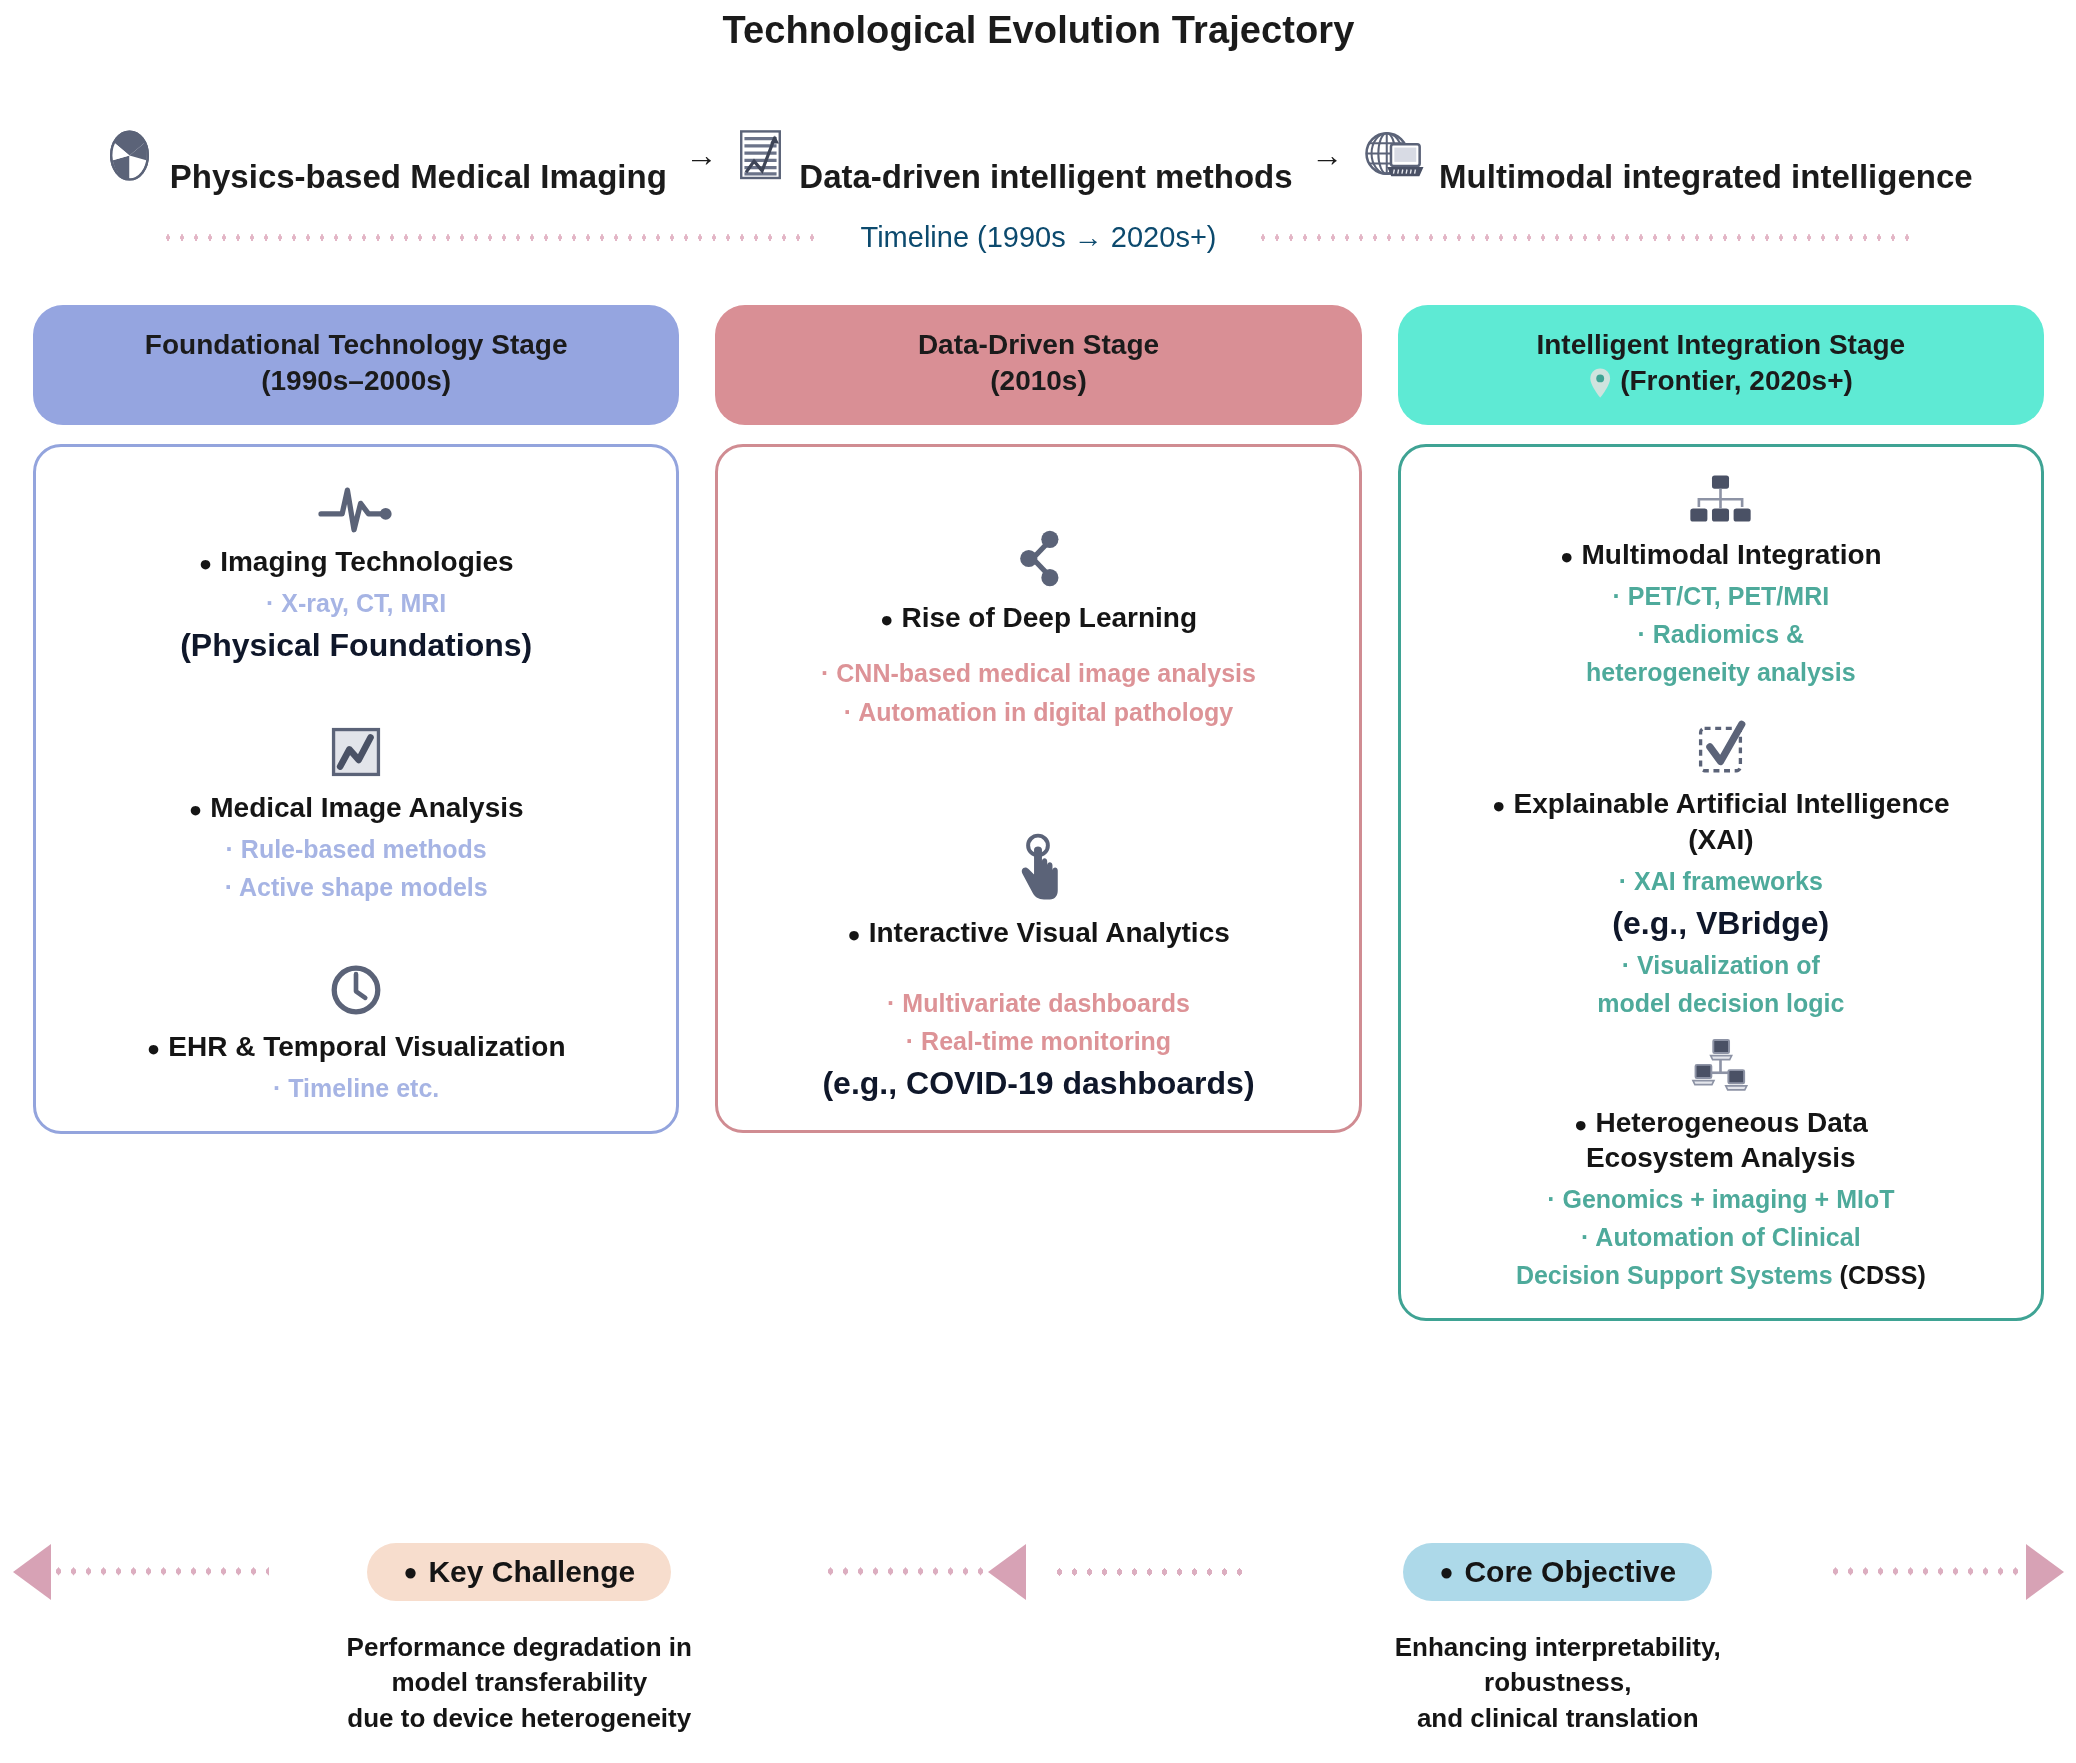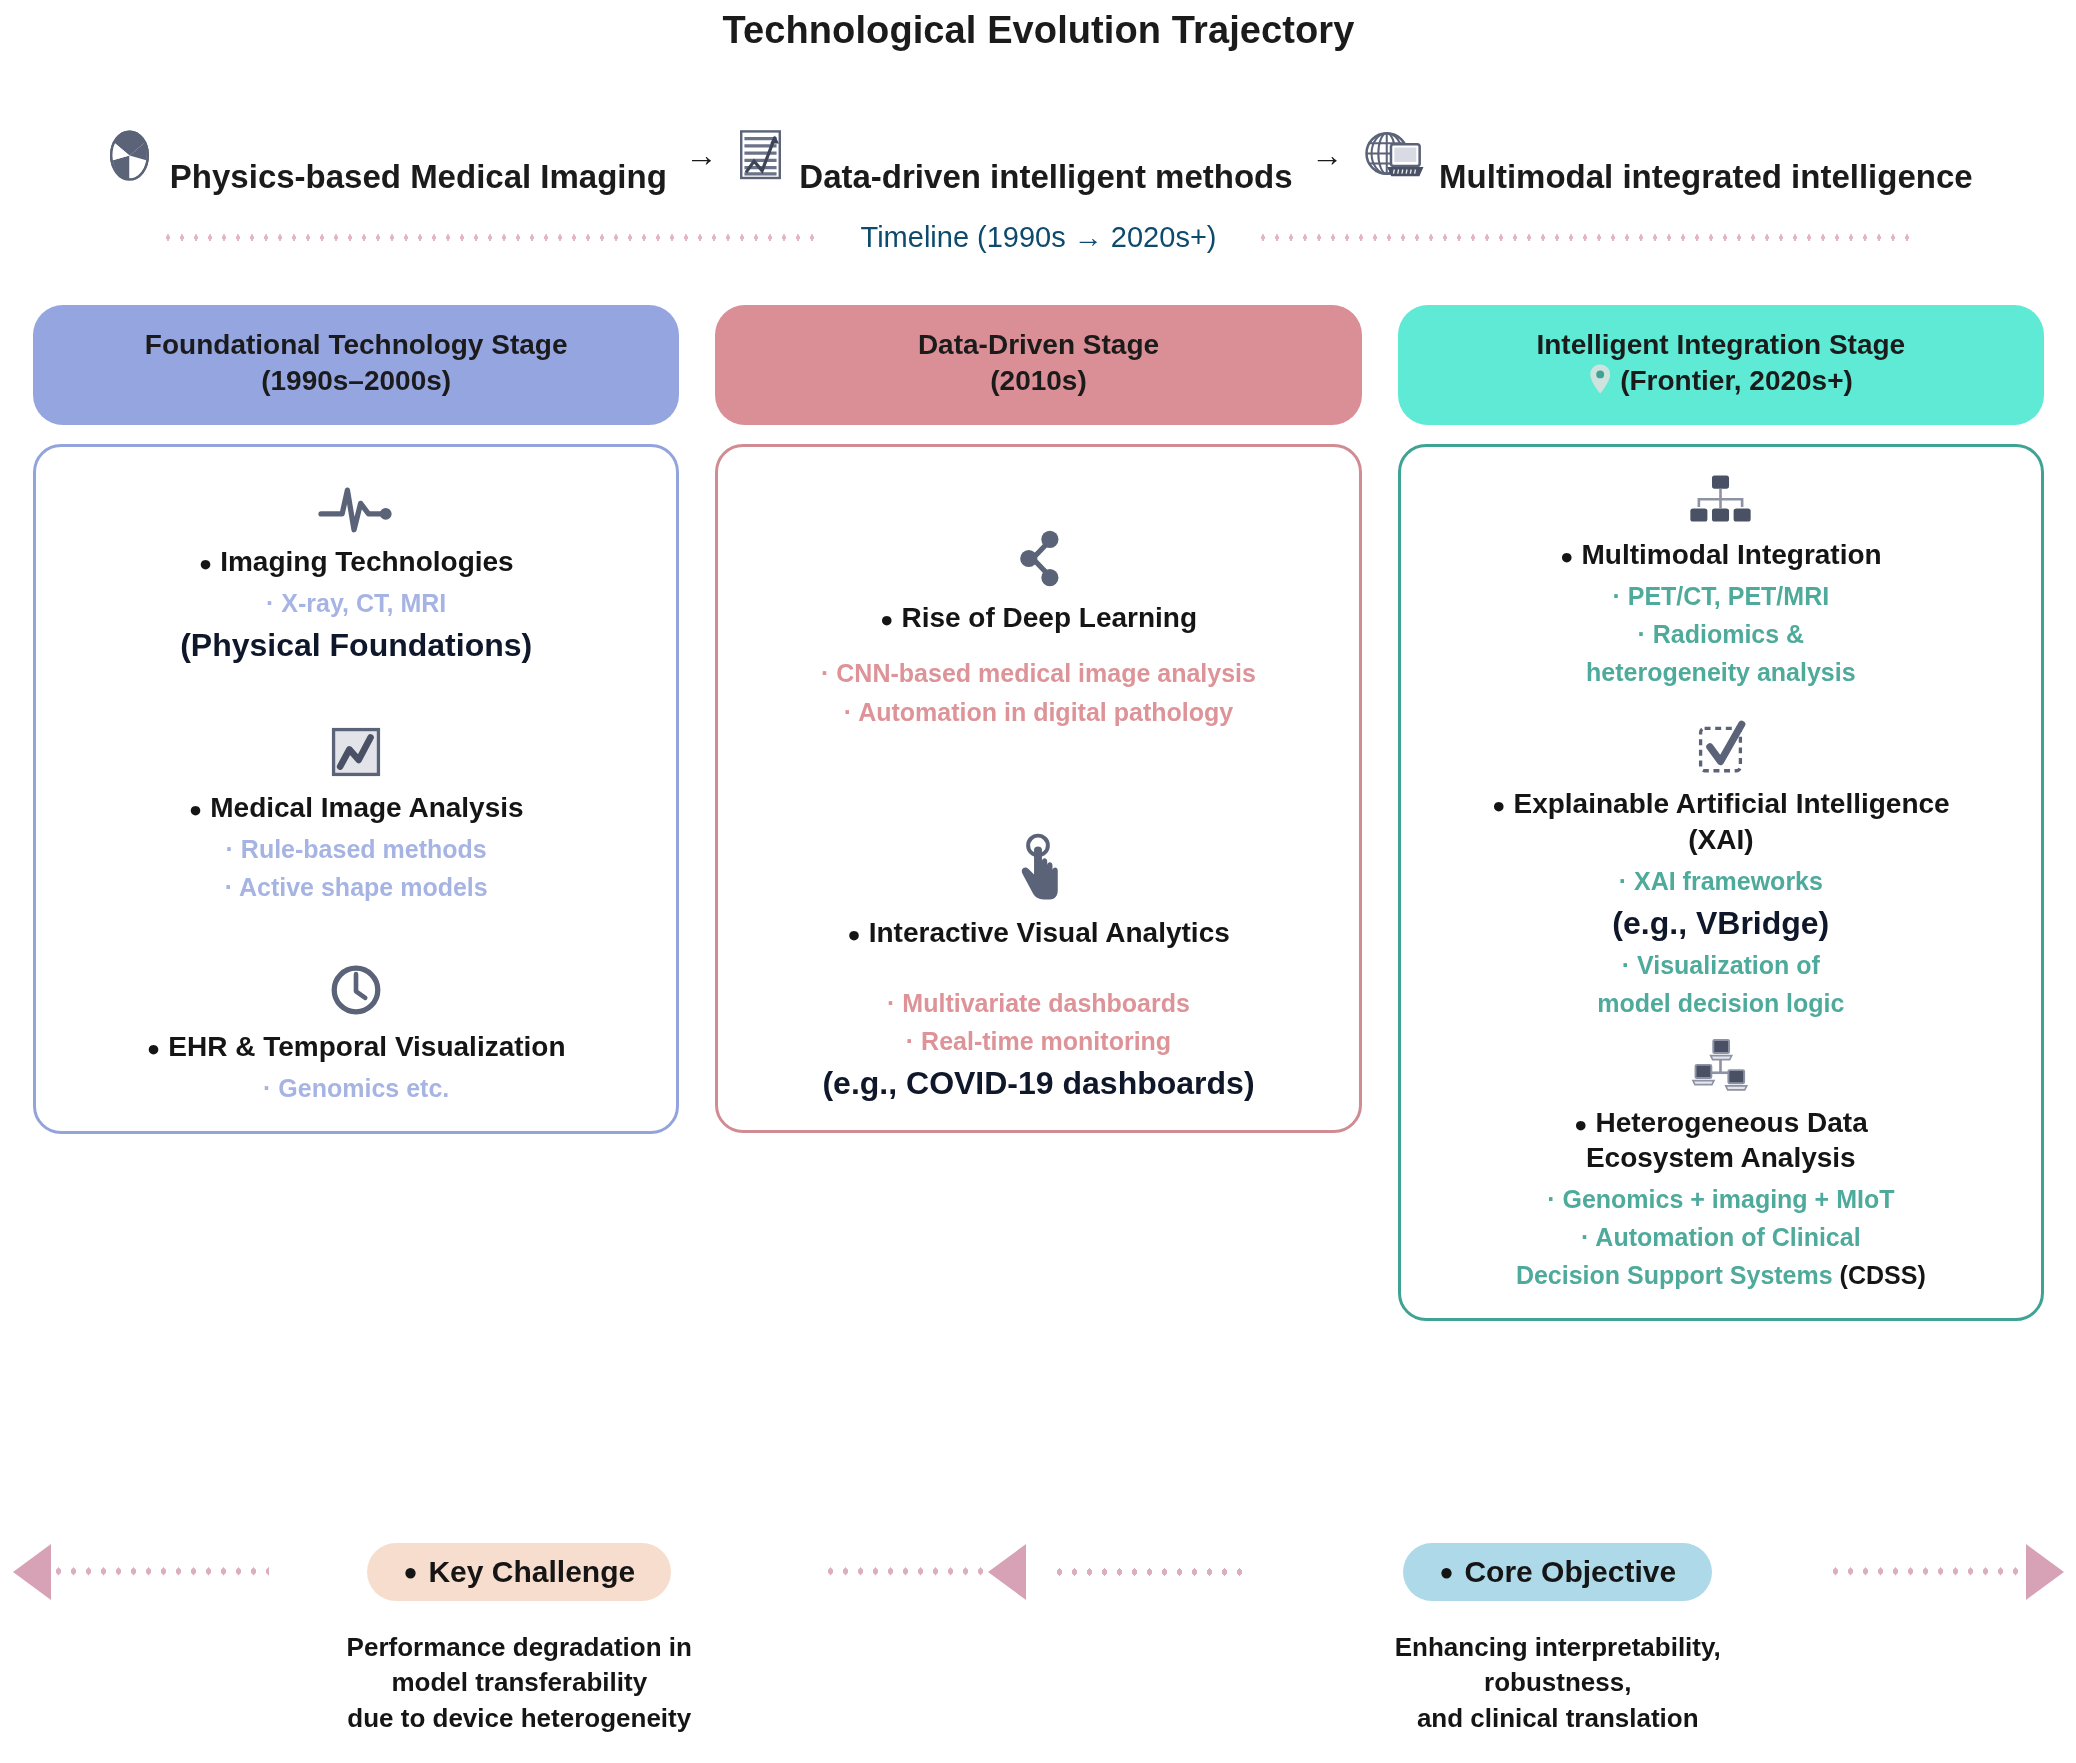--- a/index.html
+++ b/index.html
@@ -52,21 +52,21 @@
   .stage-pill{
     border-radius:30px;
     padding:16px 12px 20px;
     text-align:center;
     font-size:28px;font-weight:bold;line-height:1.28;
     color:#1b1b1b;
     margin-bottom:18.5px;
     min-height:84px;
     display:flex;flex-direction:column;justify-content:center;
   }
-  .stage-pill .l2{display:flex;align-items:flex-start;justify-content:center;gap:9px;}
+  .stage-pill .l2{display:flex;align-items:flex-end;justify-content:center;gap:9px;}
 
   .stage-card{
     border-radius:28px;
     border:3.3px solid #000;
     background:#fff;
     flex:1 1 auto;
     padding:26px 17px 22.4px;
     display:flex;flex-direction:column;align-items:center;
   }
   .col-1 .stage-card{border-color:#93a4dd;}
@@ -237,21 +237,21 @@
         <div class="block">
           <div class="icon-wrap">
             <svg width="66" height="66" viewBox="0 0 100 100">
               <circle cx="50" cy="50" r="33" fill="#ffffff" stroke="#5b6378" stroke-width="8"></circle>
               <polyline points="50,26 50,52 64,62" fill="none" stroke="#5b6378" stroke-width="7" stroke-linecap="round" stroke-linejoin="round"></polyline>
             </svg>
           </div>
           <div class="b-title">
             <span class="dot">●</span><span>EHR &amp; Temporal Visualization</span>
           </div>
-          <div class="b-sub">· Genomics   etc.</div>
+          <div class="b-sub">· Timeline   etc.</div>
         </div>
 
       </div>
     </div>
 
     <div class="col col-2 c2">
       <div class="stage-pill" style="background:#d98f95">
         <div>Data-Driven Stage</div>
         <div>(2010s)</div>
       </div>

